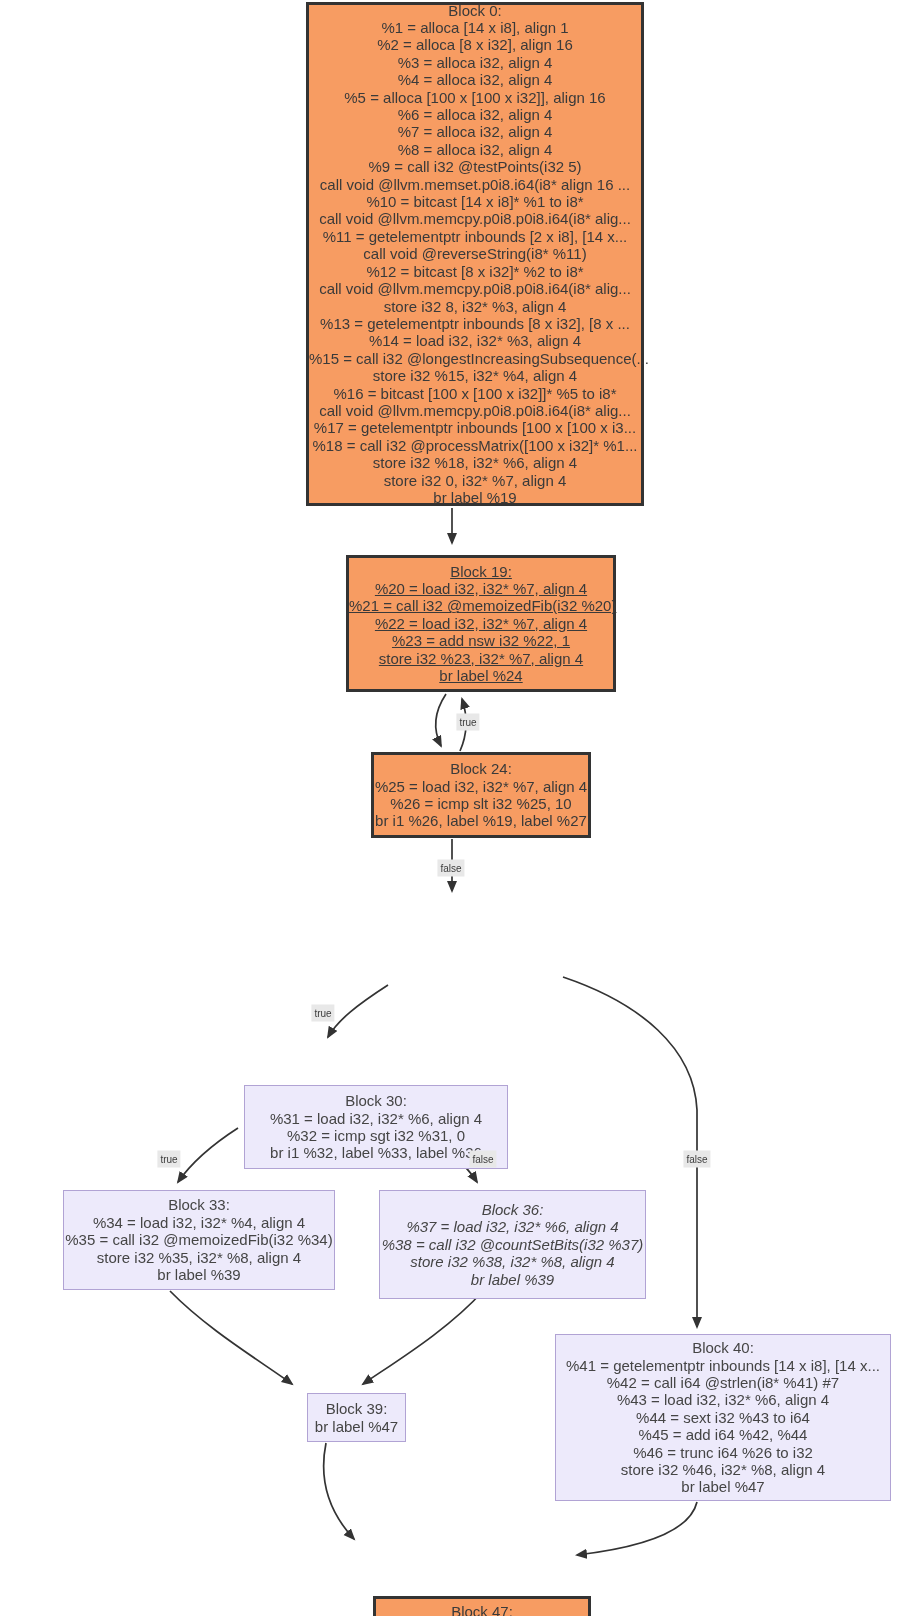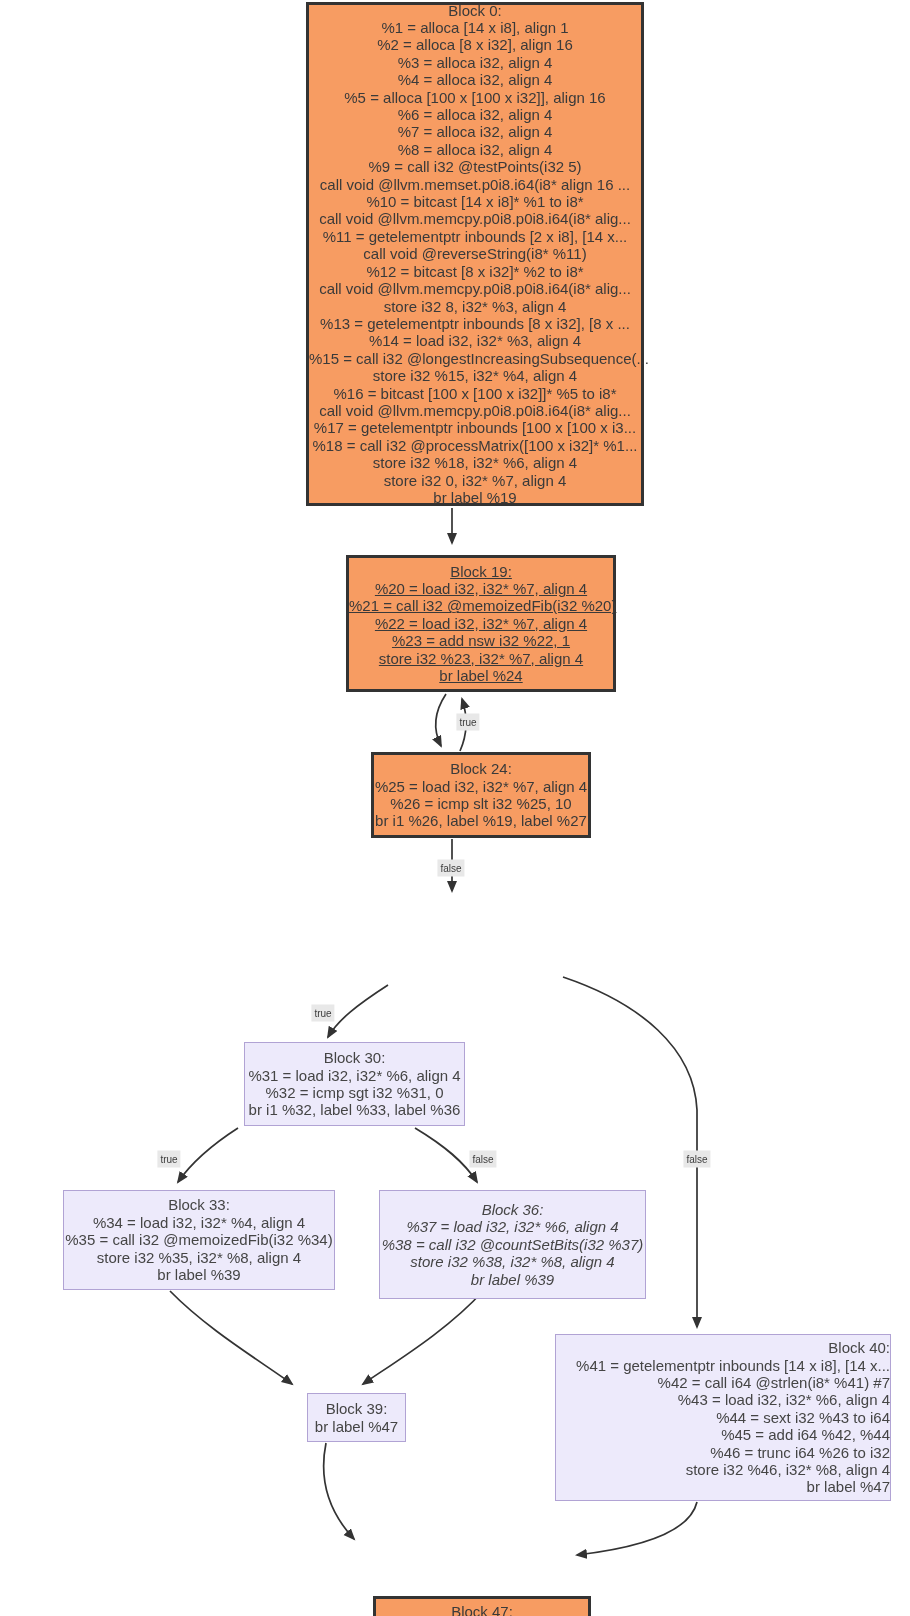--- a/index.html
+++ b/index.html
@@ -38,24 +38,24 @@
     color:#3d3d3d;
     font-size:10px;
     line-height:15px;
     padding:1px 3px;
     white-space:nowrap;
   }
   #b0  {left:277px;top:2px;   width:338px;height:504px;}
   #b19 {left:317px;top:555px; width:270px;height:137px;text-decoration:underline;}
   #b24 {left:342px;top:752px; width:220px;height:86px;}
   #b27 {left:342px;top:898px; width:220px;height:86px;}
-  #b30 {left:215px;top:1042px;width:221px;height:84px;}
+  #b30 {left:215px;top:1085px;width:264px;height:84px;}
   #b33 {left:34px; top:1190px;width:272px;height:100px;}
   #b36 {left:350px;top:1190px;width:267px;height:109px;font-style:italic;}
-  #b40 {left:526px;top:1334px;width:336px;height:167px;text-align:right;}
+  #b40 {left:526px;top:1334px;width:336px;height:167px;}
   #b39 {left:278px;top:1393px;width:99px; height:49px;text-align:center;}
   #b47 {left:344px;top:1596px;width:218px;height:66px;}
 </style>
 </head>
 <body>
 
 <div id="canvas">
 
   <svg id="edges" viewBox="0 0 910 1616" xmlns="http://www.w3.org/2000/svg">
     <defs>

